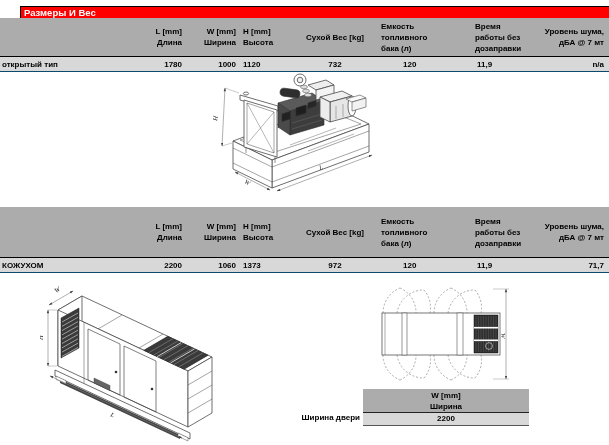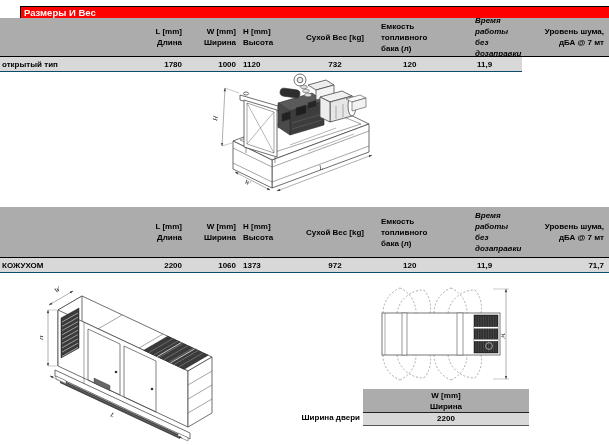--- a/index.html
+++ b/index.html
@@ -22,21 +22,21 @@
   .rc{background:var(--row-gray,#d8d8d8);height:15px;line-height:15px;
     font-size:8px;font-weight:bold;border-bottom:1px solid #0c4a6e;
     box-sizing:border-box;white-space:nowrap;}
   .c0.rc{padding-left:2px;text-align:left;}
   .c1{text-align:right;padding-right:8px;}
   .c2{text-align:right;padding-right:7px;}
   .c3{text-align:left;padding-right:7px;}
   .c4{text-align:center;}
   .hc.c5{padding-left:6px;text-align:left;}
   .rc.c5{padding-left:28px;text-align:left;}
-  .hc.c6{padding-left:13px;text-align:left;font-style:italic;}
+  .hc.c6{padding-left:13px;text-align:left;}
   .rc.c6{padding-left:15px;text-align:left;}
   .c7{text-align:right;padding-right:5px;justify-content:center;}
 
   .draw{position:absolute;}
   .draw-open{left:140px;top:73px;width:310px;height:135px;}
   .draw-canopy{left:40px;top:282px;width:200px;height:163px;}
   .draw-top{left:360px;top:278px;width:155px;height:112px;}
 
   .door-table{position:absolute;left:363px;top:389px;width:166px;}
   .door-hdr{background:var(--header-gray,#acacac);height:23px;
@@ -91,20 +91,21 @@
       <span>дБА @ 7 мт</span>
     </div>
 
     <div class="rc c0">открытый тип</div>
     <div class="rc c1">1780</div>
     <div class="rc c2">1000</div>
     <div class="rc c3">1120</div>
     <div class="rc c4">732</div>
     <div class="rc c5">120</div>
     <div class="rc c6">11,9</div>
+    <div class="rc c7">n/a</div>
   </div>
 
   <svg class="draw draw-open" viewBox="0 0 310 135">
     <defs>
       <marker id="a1f" markerWidth="7" markerHeight="5" refX="5.5" refY="2" orient="auto">
         <path d="M0,0 L6,2 L0,4 Z" fill="#444"></path>
       </marker>
       <marker id="a1b" markerWidth="7" markerHeight="5" refX="0.5" refY="2" orient="auto">
         <path d="M6,0 L0,2 L6,4 Z" fill="#444"></path>
       </marker>

